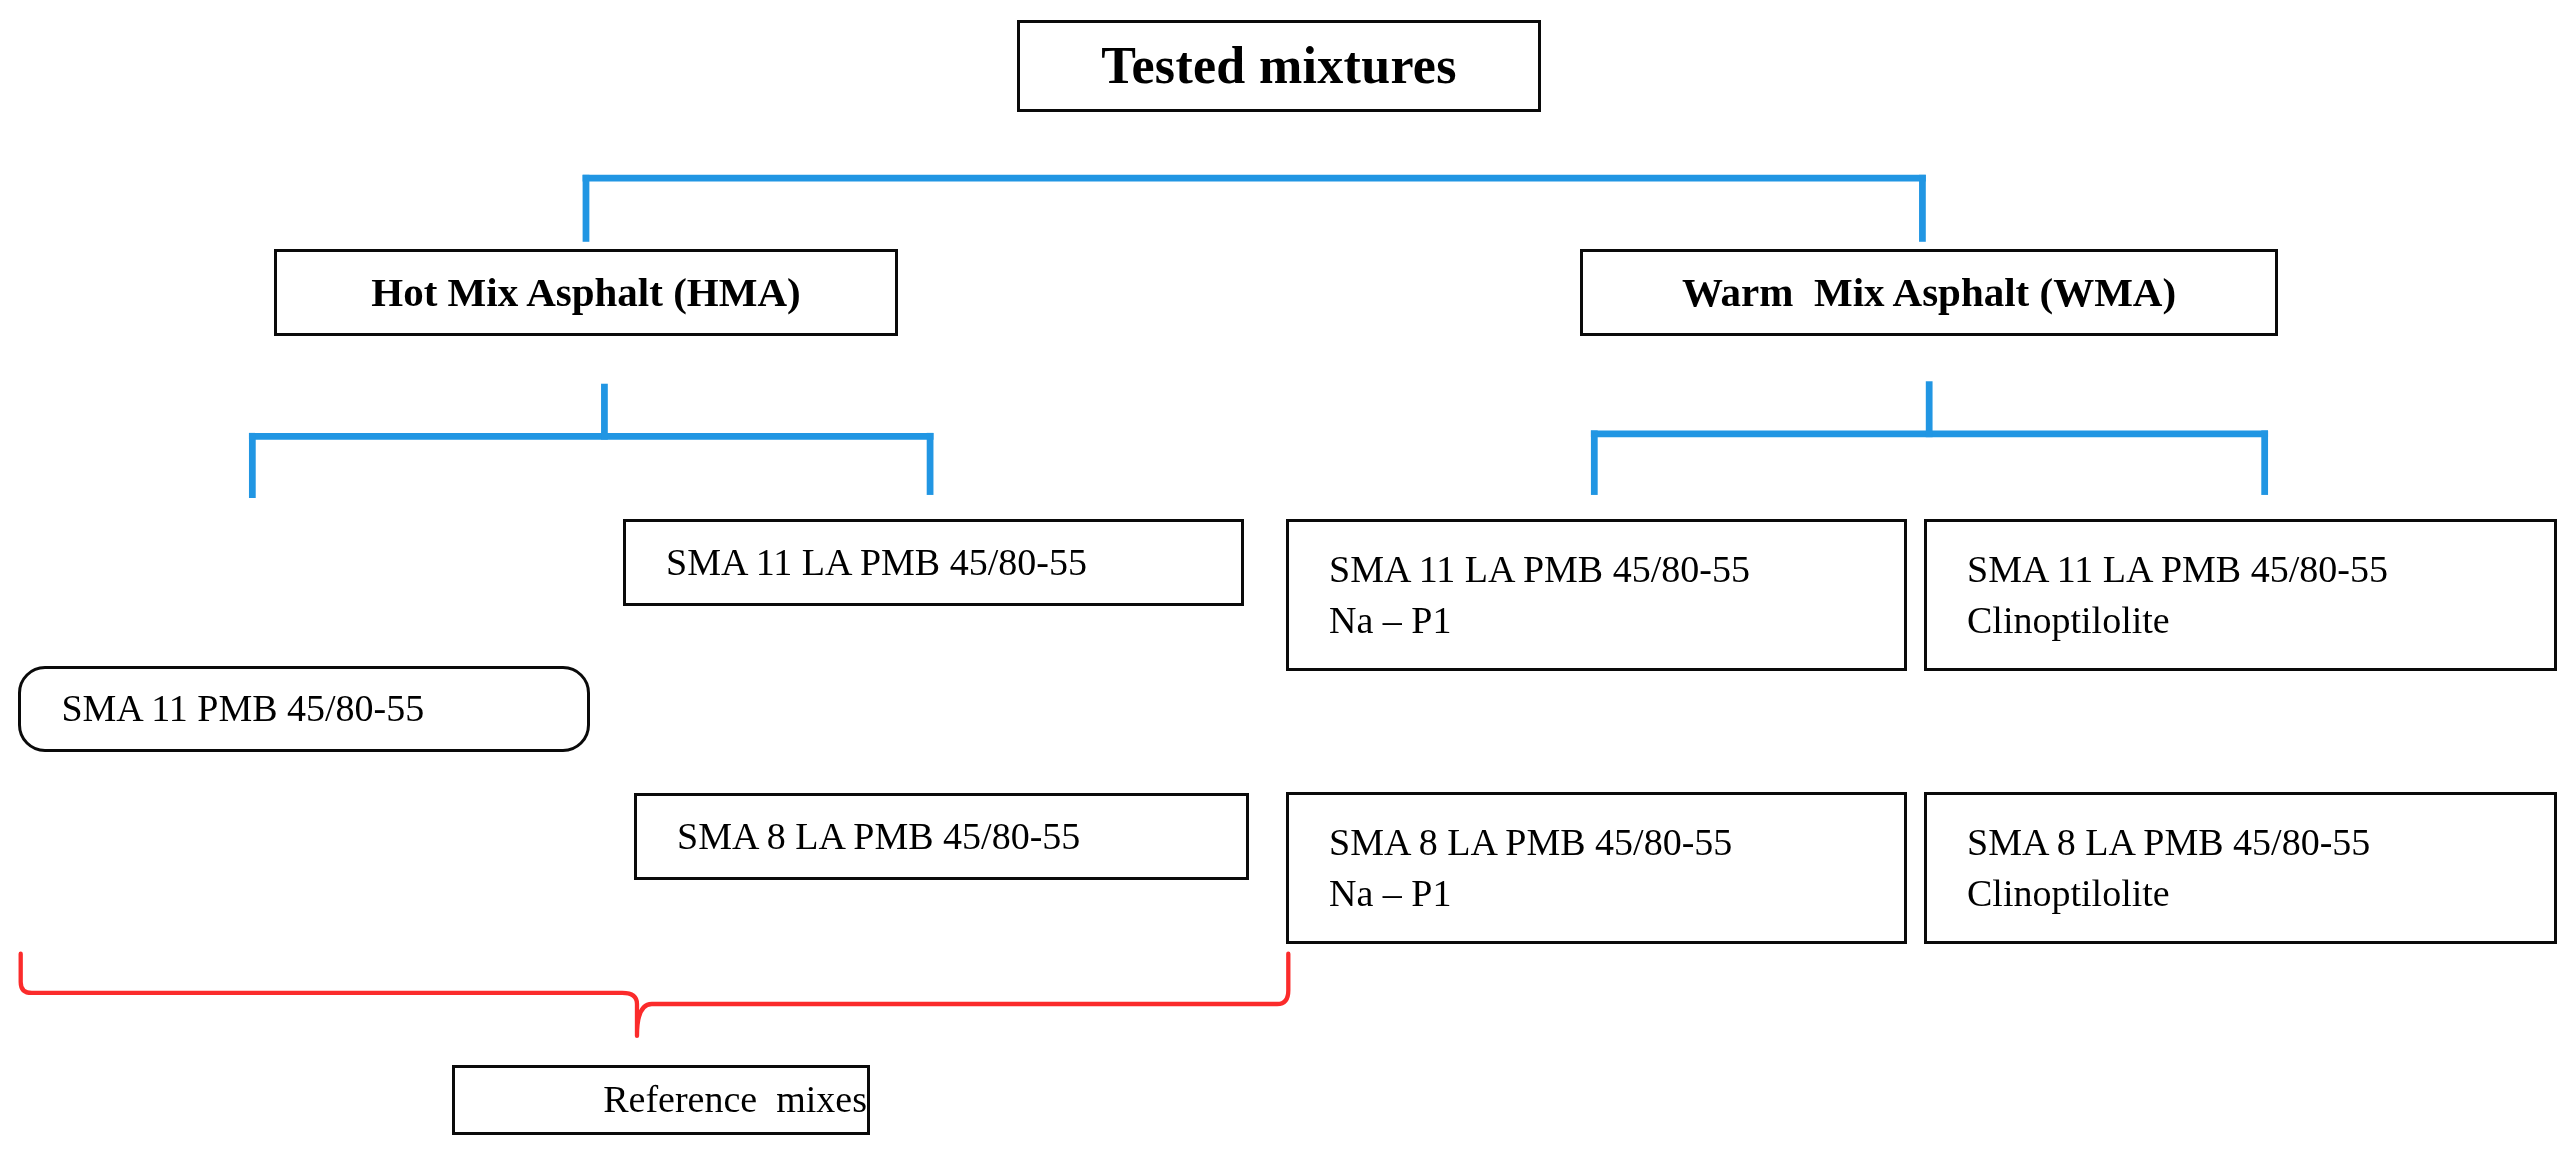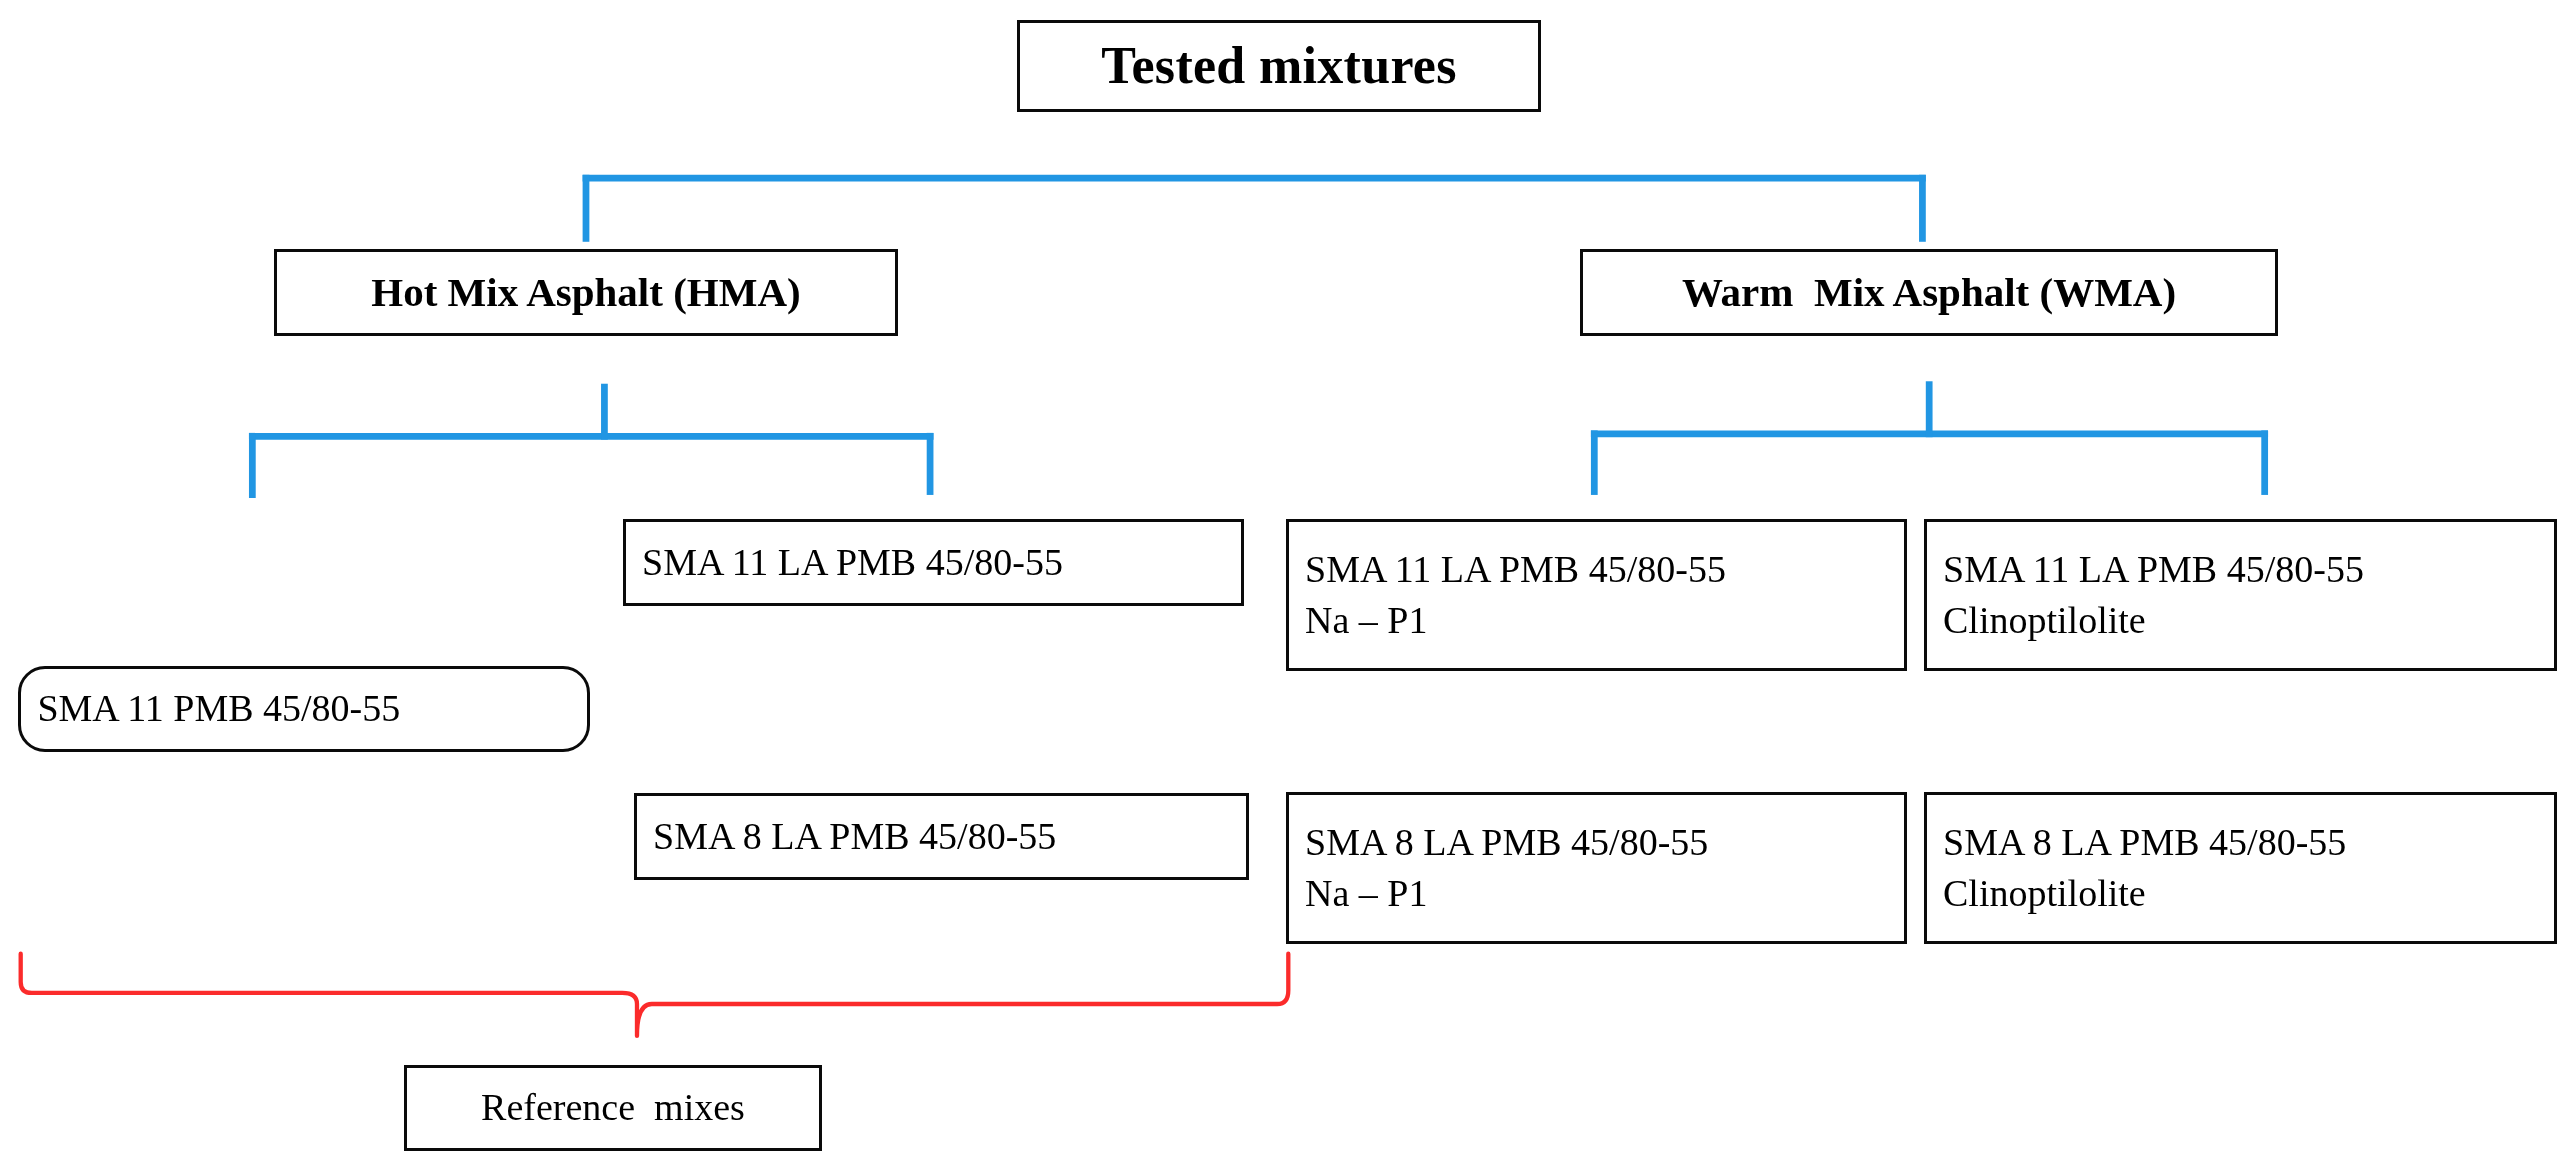--- a/index.html
+++ b/index.html
@@ -59,37 +59,38 @@
     font-weight: bold;
     font-size: 41px;
     text-align: center;
   }
 
   
   .leaf .txt {
     font-size: 38px;
     font-weight: normal;
     padding-left: 16px;
+    margin-left: 24px;
   }
   .leaf.two-line .txt { line-height: 1.33; }
 
   #node-sma11la    { left: 623px; top: 519px;  width: 621px; height: 87px; }
   #node-sma11-napi { left: 1286px; top: 519px;  width: 621px; height: 152px; }
   #node-sma11-clin { left: 1924px; top: 519px;  width: 633px; height: 152px; }
 
   #node-sma11ref   { left: 18.4px;   top: 666px; width: 572px;  height: 86px; border-radius: 27px; }
 
   #node-sma8la     { left: 634px; top: 793px; width: 615px; height: 87px; }
   #node-sma8-napi  { left: 1286px; top: 792px; width: 621px; height: 152px; }
   #node-sma8-clin  { left: 1924px; top: 792px; width: 633px; height: 152px; }
 
   #node-reference {
-    left: 404px; top: 1065px;
-    width: 418px; height: 86px;
-    justify-content: center;
+    left: 452px; top: 1065px;
+    width: 418px; height: 70px;
+    justify-content: flex-end;
   }
   #node-reference .txt {
     font-size: 38px;
     padding-left: 0;
     text-align: center;
   }
 
   
   .conn {
     position: absolute;

